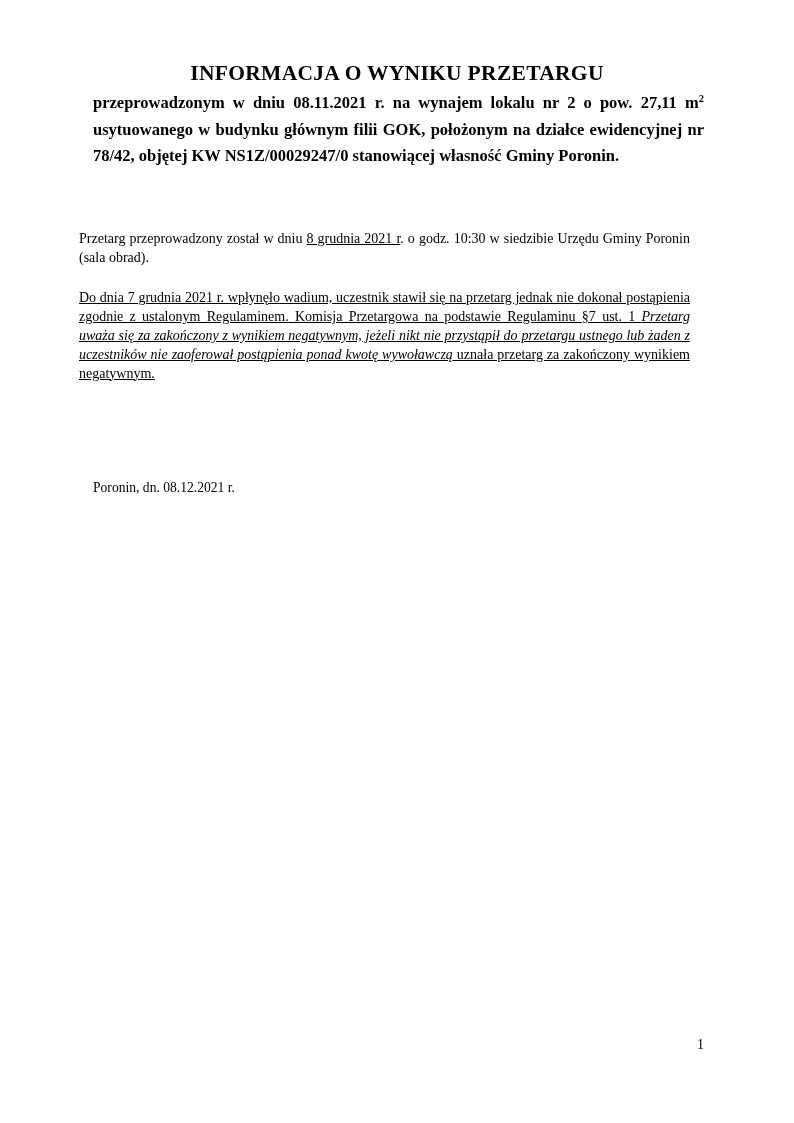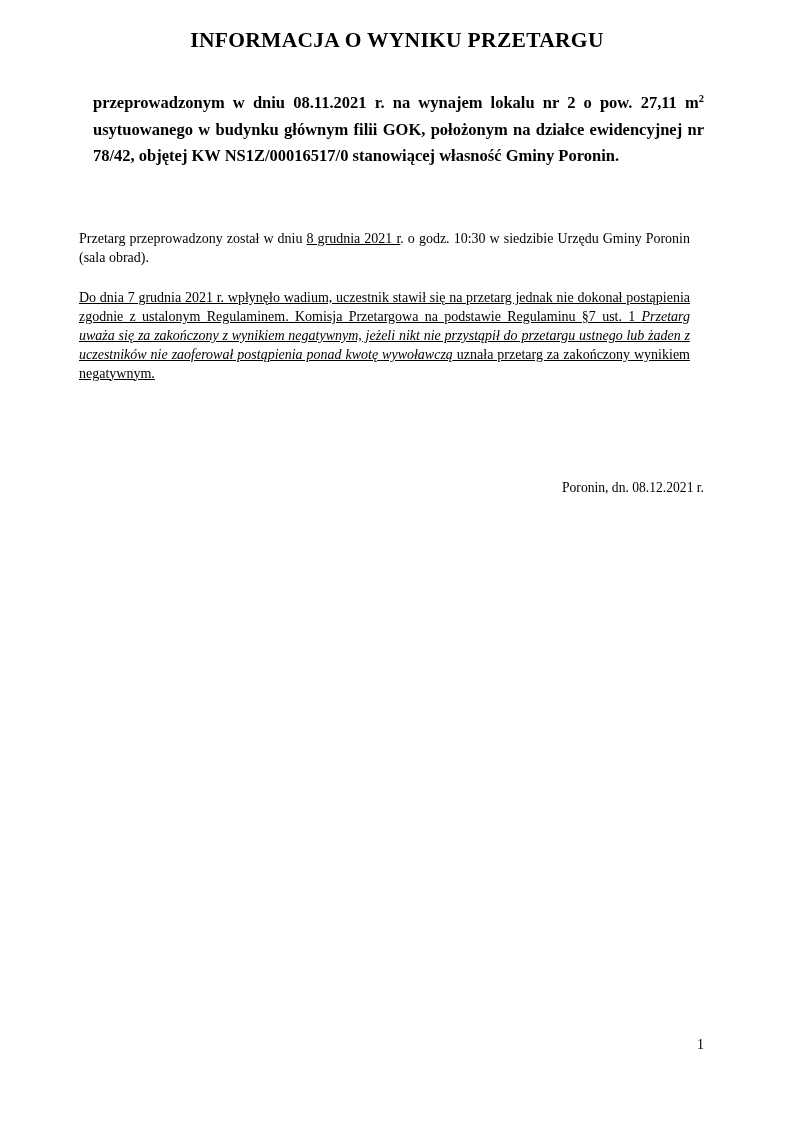--- a/index.html
+++ b/index.html
@@ -17,21 +17,21 @@
   }
   .page {
     position: relative;
     width: 794px;
     height: 1123px;
     box-sizing: border-box;
     padding: 0;
   }
   .doc-title {
     position: absolute;
-    top: 28px;
+    top: 61px;
     left: 0;
     width: 794px;
     text-align: center;
     font-size: 21.5px;
     font-weight: bold;
     letter-spacing: 0.3px;
   }
   .lead {
     position: absolute;
     top: 90px;
@@ -58,21 +58,20 @@
   .para-1 { top: 230px; }
   .para-2 { top: 289px; text-decoration: underline; }
   .para-3 { top: 381px; }
   .footer-line {
     position: absolute;
     top: 479px;
     left: 93px;
     width: 611px;
     font-size: 13.6px;
     line-height: 1.35;
-    text-align: right;
   }
   .page-number {
     position: absolute;
     top: 1037px;
     left: 0;
     width: 794px;
     padding-right: 90px;
     box-sizing: border-box;
     text-align: right;
     font-size: 14px;
@@ -81,21 +80,21 @@
   .it { font-style: italic; }
 </style>
 </head>
 <body>
 
 <div class="page">
 
   <div class="doc-title">INFORMACJA O WYNIKU PRZETARGU</div>
 
   <div class="lead">
-    <span>przeprowadzonym w dniu 08.11.2021 r. na wynajem lokalu nr 2 o pow. 27,11 m</span><sup>2</sup><span> usytuowanego w budynku głównym filii GOK, położonym na działce ewidencyjnej nr 78/42, objętej KW NS1Z/00016517/0 stanowiącej własność Gminy Poronin.</span>
+    <span>przeprowadzonym w dniu 08.11.2021 r. na wynajem lokalu nr 2 o pow. 27,11 m</span><sup>2</sup><span> usytuowanego w budynku głównym filii GOK, położonym na działce ewidencyjnej nr 78/42, objętej KW NS1Z/00029247/0 stanowiącej własność Gminy Poronin.</span>
   </div>
 
   <div class="para para-1">
     <span>Przetarg przeprowadzony został w dniu </span><span class="u">8 grudnia 2021 r</span><span>. o godz. 10:30 w siedzibie Urzędu Gminy Poronin (sala obrad).</span>
   </div>
 
   <div class="para para-2">
     <span>Do dnia 7 grudnia 2021 r. wpłynęło wadium, uczestnik stawił się na przetarg jednak nie dokonał postąpienia zgodnie z ustalonym Regulaminem. Komisja Przetargowa na podstawie Regulaminu §7 ust. 1 </span><span class="it">Przetarg uważa się za zakończony z wynikiem negatywnym, jeżeli nikt nie przystąpił do przetargu ustnego lub żaden z uczestników nie zaoferował postąpienia ponad kwotę wywoławczą</span><span> uznała przetarg za zakończony wynikiem negatywnym.</span>
   </div>
 

